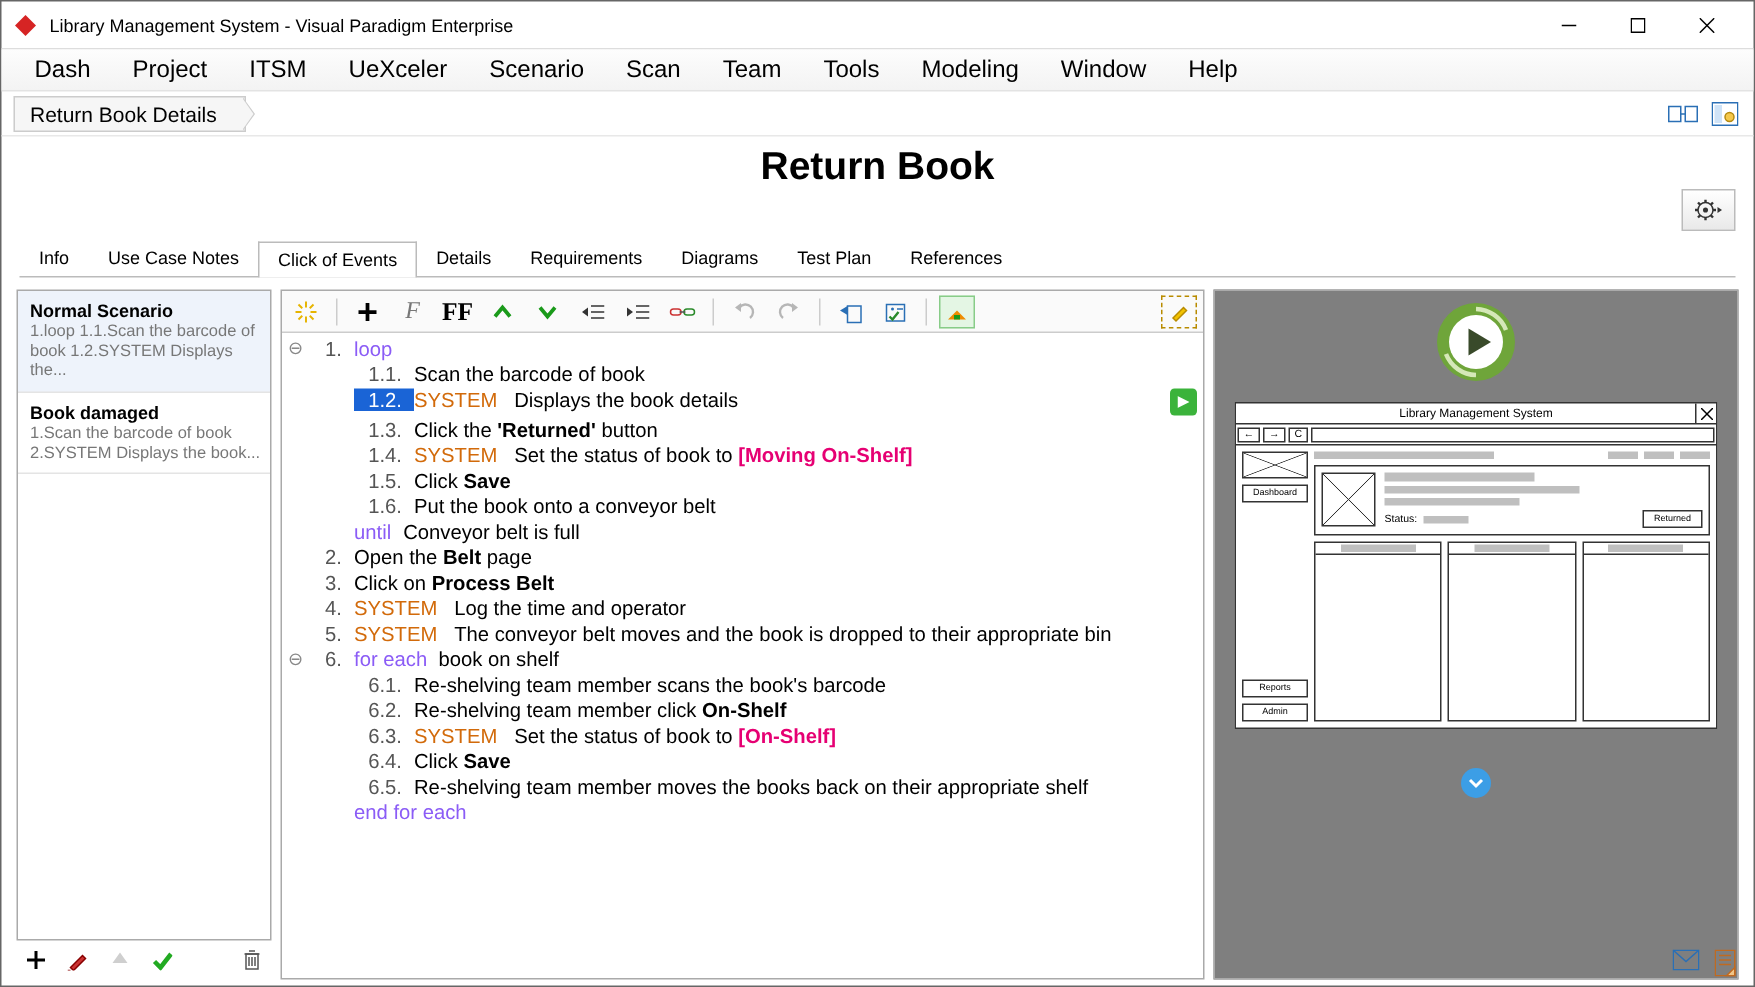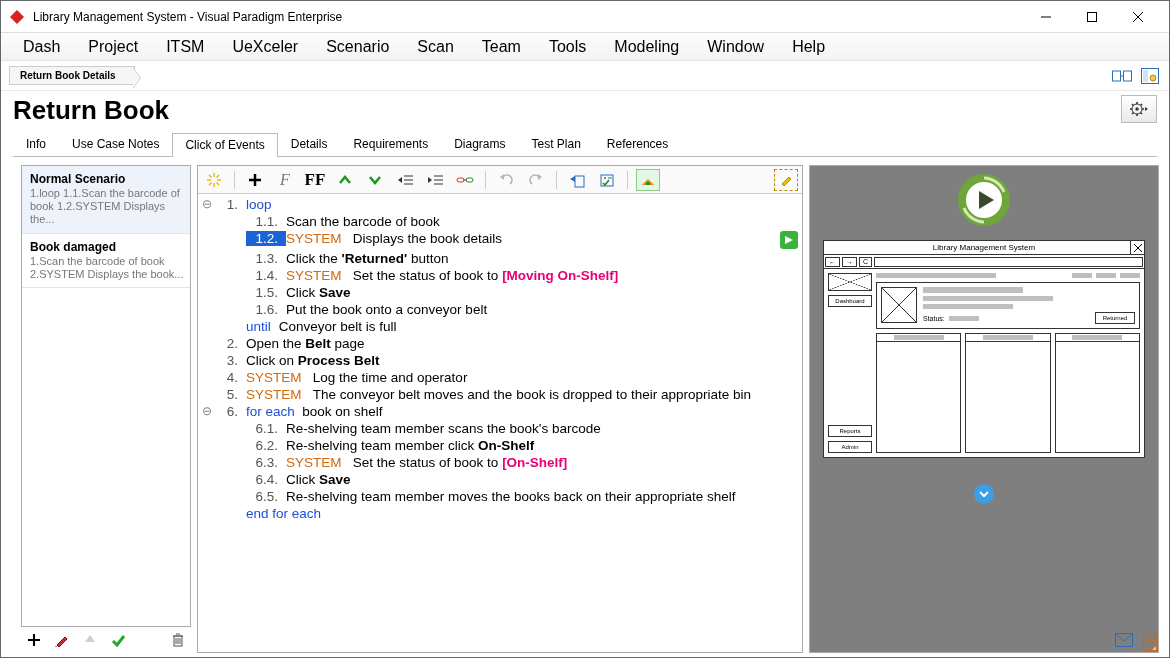--- a/index.html
+++ b/index.html
@@ -5,53 +5,53 @@
   * { box-sizing: border-box; }
   html, body { margin:0; padding:0; font-family: "Segoe UI", Tahoma, Arial, sans-serif; font-size: 13px; color:#000; background:#fff; }
   .window { width:1170px; height:658px; border:1px solid #666; position:relative; display:flex; flex-direction:column; background:#fff; }
   .titlebar { height:32px; display:flex; align-items:center; padding:0 8px; border-bottom:1px solid #ddd; }
   .titlebar .logo { width:16px; height:16px; margin-right:8px; }
   .titlebar .title { flex:1; font-size:12px; }
   .win-btn { width:46px; height:28px; display:flex; align-items:center; justify-content:center; }
   .menubar { height:28px; display:flex; align-items:center; padding:0 8px; gap:0; background: linear-gradient(#fdfdfd, #f3f3f3); border-bottom:1px solid #e3e3e3; }
   .menubar .item { padding:4px 14px; font-size:16px; cursor:default; }
   .breadcrumb-row { height:30px; display:flex; align-items:center; padding:2px 8px; gap:8px; border-bottom:1px solid #e8e8e8; }
-  .crumb { position:relative; padding:3px 18px 3px 10px; border:1px solid #ccc; background:#f6f6f6; font-size:10px;font-weight:bold; }
+  .crumb { position:relative; padding:3px 18px 3px 10px; border:1px solid #ccc; background:#f6f6f6; font-size:14px; }
   .crumb::after { content:""; position:absolute; right:-7px; top:0; width:0; height:0; border-top:11px solid transparent; border-bottom:11px solid transparent; border-left:8px solid #ccc; }
   .crumb::before { content:""; position:absolute; right:-6px; top:1px; width:0; height:0; border-top:10px solid transparent; border-bottom:10px solid transparent; border-left:7px solid #f6f6f6; z-index:1; }
   .bc-right { margin-left:auto; display:flex; gap:6px; }
   .icon-btn { width:22px; height:22px; display:flex; align-items:center; justify-content:center; border:1px solid transparent; cursor:default; }
-  .header-row { display:flex; align-items:flex-start; padding:4px 12px 2px 12px; }
+  .header-row { display:flex; align-items:center; padding:4px 12px 2px 12px;flex-direction:column; }
   .header-row h1 { margin:0; font-size:26px; font-weight:700; }
   .gear-btn { margin-left:auto; width:36px; height:28px; border:1px solid #bbb; background:linear-gradient(#fff,#e9e9e9); display:flex; align-items:center; justify-content:center; }
   .tabbar { display:flex; align-items:flex-end; padding:0 12px; margin-top:4px; }
   .tab { padding:4px 12px 5px 12px; font-size:12px; border:1px solid transparent; border-bottom:none; cursor:default; }
   .tab.active { border-color:#bbb; background:#fff; position:relative; top:1px; }
   .tabbar-border { height:1px; background:#bbb; margin:0 12px; }
-  .work-area { flex:1; display:flex; padding:8px 10px 4px 20px; gap:6px; overflow:hidden; }
+  .work-area { flex:1; display:flex; padding:8px 10px 4px 10px; gap:6px; overflow:hidden; }
   .scenarios-panel { width:170px; display:flex; flex-direction:column; }
   .scenarios-list { flex:1; border:1px solid #aaa; background:#fff; overflow:auto; font-size:12px; }
   .scen-item { padding:6px 6px 6px 8px; border-bottom:1px solid #e4e4e4; }
   .scen-item.selected { background:#eef3fb; }
   .scen-title { font-weight:700; font-size:12px; color:#000;}
   .scen-sub { color:#777; font-size:11px; line-height:1.2; margin-top:1px;}
   .scen-toolbar { height:26px; display:flex; align-items:center; gap:6px; padding:2px 2px; }
   .scen-toolbar .trash { margin-left:auto; }
   .editor-panel { flex:1; border:1px solid #aaa; display:flex; flex-direction:column; min-width:0;}
   .editor-toolbar { height:28px; border-bottom:1px solid #ccc; display:flex; align-items:center; padding:0 4px; gap:6px; background:#fafafa; }
   .tbtn { width:24px; height:22px; display:flex; align-items:center; justify-content:center; border:1px solid transparent; cursor:default; font-size:12px; }
   .tbtn.boxed { border:1px solid #8c8; background:#e4f6e4; }
   .tgroup-sep { width:1px; height:18px; background:#ccc; margin:0 2px; }
   .editor-body { flex:1; overflow:auto; background:#fff; padding:2px 4px 6px 2px; font-family: "Segoe UI", Tahoma, Arial, sans-serif; font-size:13.5px; }
   .collapse-gutter { width:14px; display:inline-flex; justify-content:center; align-items:flex-start; color:#888; font-size:12px; }
   .ln { display:flex; align-items:flex-start; padding:1px 0; }
   .num { width:32px; text-align:right; color:#555; padding-right:8px; user-select:none; }
   .subnum { width:40px; text-align:right; color:#555; padding-right:8px; user-select:none; }
   .subnum.selected { background:#1a64d6; color:#fff; padding-right:8px; }
-  .kw-green { color:#1d4ed8; }
+  .kw-green { color:#8b5cf6; }
   .kw-orange { color:#d26a0a; }
   .body-text { flex:1; }
   .body-text b { font-weight:700; }
   .status-tag { color:#e60073; font-weight:700; }
   .play-btn { width:18px; height:18px; background:#3bb33b; border-radius:3px; display:inline-flex; align-items:center; justify-content:center; margin-left:8px; }
   .preview-panel { width:350px; display:flex; flex-direction:column; }
   .preview-body { flex:1; background:#7f7f7f; border:1px solid #aaa; overflow:hidden; display:flex; flex-direction:column; align-items:center; padding-top:6px; }
   .preview-logo { width:56px; height:56px; margin-bottom:12px; }
   .wire-window { width:322px; height:218px; background:#fff; border:1px solid #333; font-size:8px; display:flex; flex-direction:column; }
   .wire-title { height:14px; border-bottom:1px solid #333; display:flex; align-items:center; justify-content:center; position:relative; }

